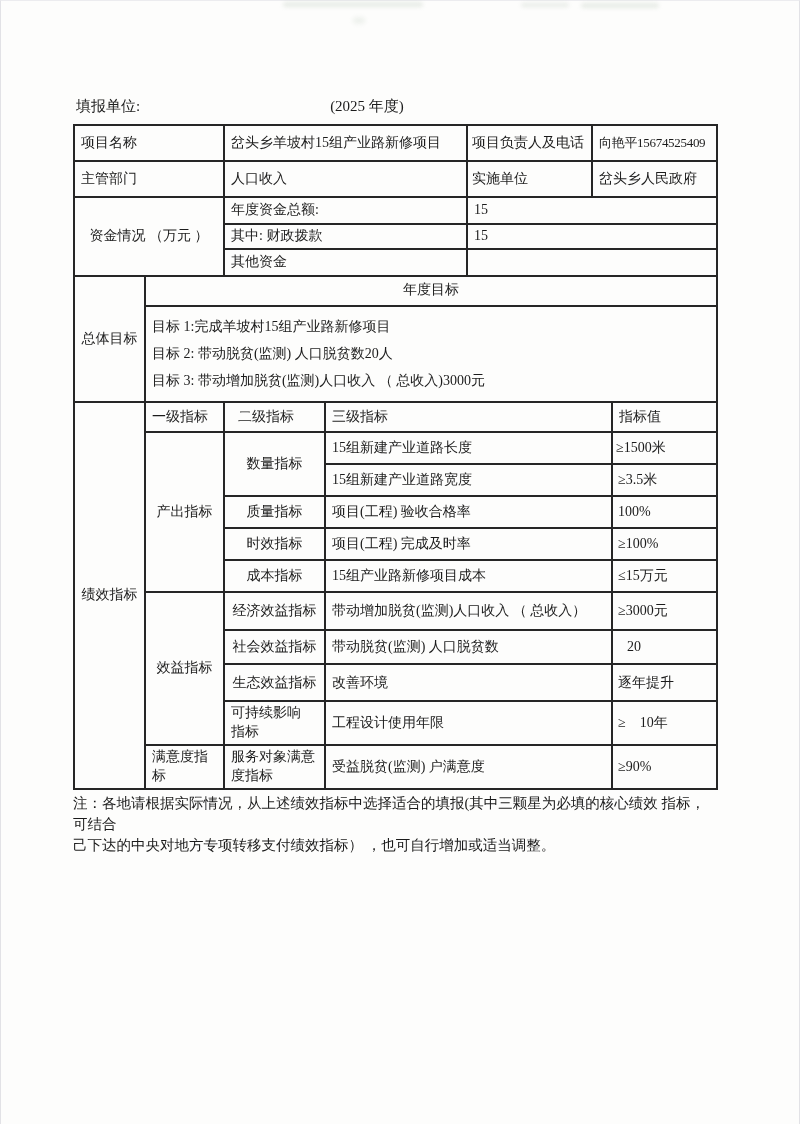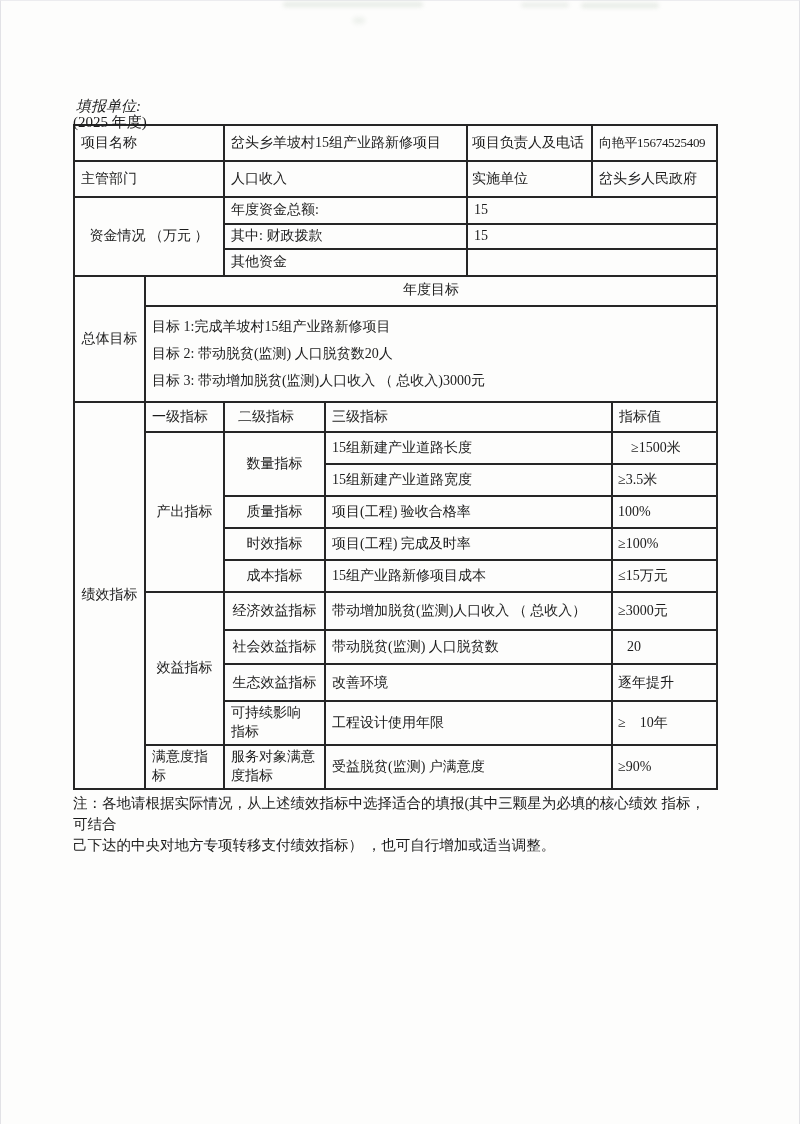--- a/index.html
+++ b/index.html
@@ -37,22 +37,22 @@
     letter-spacing: 1px;
     margin-bottom: 20px;
     color: #171717;
   }
   .subhead {
     position: relative;
     height: 24px;
     font-size: 15px;
     margin-bottom: 3px;
   }
-  .fill-unit { position: absolute; left: 3px; top: 0; font-style: italic; }
-  .year { position: absolute; left: 0; right: 55px; top: 16px; }
+  .fill-unit { position: absolute; left: 3px; top: 0; }
+  .year { position: absolute; left: 0; right: 55px; top: 0; text-align: center; }
 
   table.form {
     width: 643px;
     border-collapse: collapse;
     table-layout: fixed;
     font-size: 14px;
   }
   table.form td {
     border: 2px solid #262626;
     padding: 2px 6px;
@@ -150,21 +150,21 @@
         <td class="lbl" style="padding-left:6px">一级指标</td>
         <td class="lbl" style="padding-left:13px">二级指标</td>
         <td class="lbl" colspan="3">三级指标</td>
         <td class="lbl">指标值</td>
       </tr>
 
       <tr style="height:32px">
         <td class="ctr" rowspan="5">产出指标</td>
         <td class="ctr" rowspan="2">数量指标</td>
         <td class="lbl" colspan="3">15组新建产业道路长度</td>
-        <td class="val" style="padding-left:18px">≥1500米</td>
+        <td class="val" style="padding-left:3px">≥1500米</td>
       </tr>
       <tr style="height:32px">
         <td class="lbl" colspan="3">15组新建产业道路宽度</td>
         <td class="val" style="padding-left:5px">≥3.5米</td>
       </tr>
       <tr style="height:32px">
         <td class="ctr">质量指标</td>
         <td class="lbl" colspan="3">项目(工程) 验收合格率</td>
         <td class="val" style="padding-left:5px">100%</td>
       </tr>

